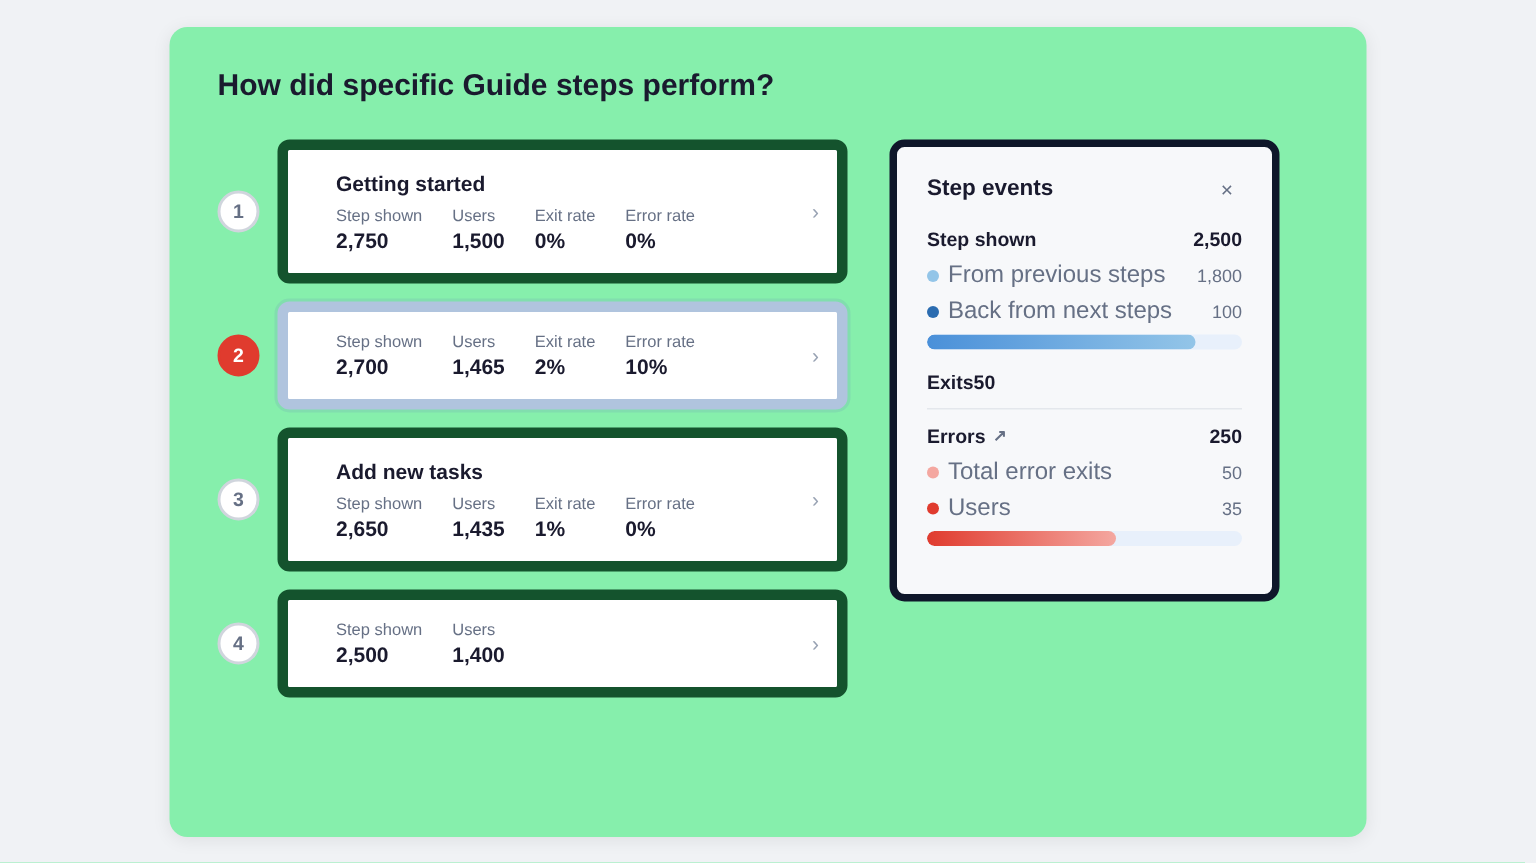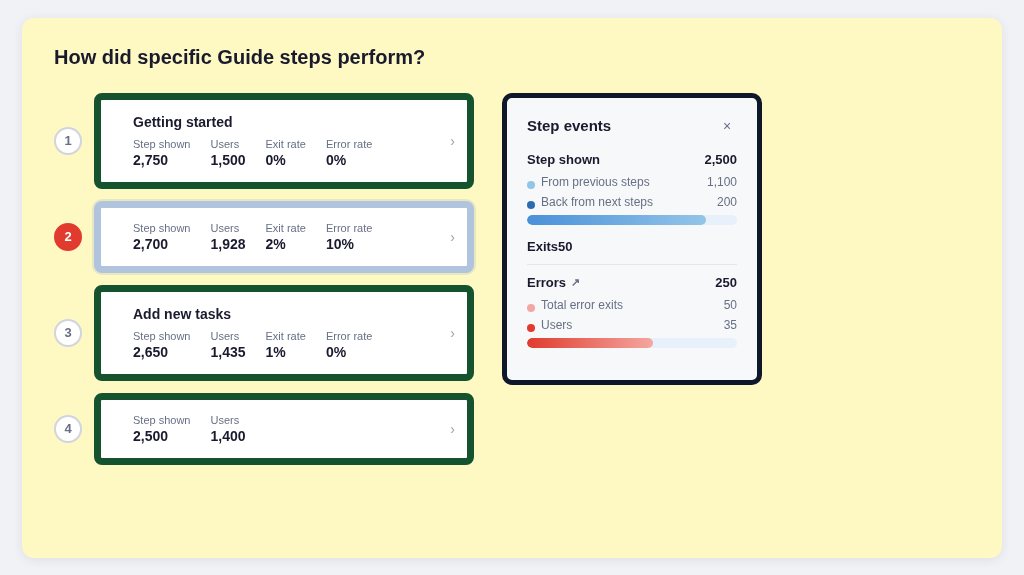--- a/index.html
+++ b/index.html
@@ -6,24 +6,24 @@
     body {
       font-family: -apple-system, BlinkMacSystemFont, 'Segoe UI', sans-serif;
       background: #f0f2f5;
       display: flex;
       align-items: center;
       justify-content: center;
       min-height: 100vh;
       padding: 16px;
     }
     .card {
-      background: #fef9c3;
+      background: #86efac;
       border-radius: 12px;
       padding: 28px 32px;
-      width: 980px;
+      width: 798px;
       min-height: 540px;
       box-shadow: 0 2px 12px rgba(0,0,0,0.08);
       position: relative;
     }
     .page-title {
       font-size: 20px;
       font-weight: 700;
       color: #1a1a2e;
       margin-bottom: 24px;
     }
@@ -162,23 +162,23 @@
       color: #1a1a2e;
     }
     .sub-row {
       display: flex;
       justify-content: space-between;
       align-items: center;
       margin-bottom: 6px;
     }
     .sub-row .sub-label {
       display: flex;
-      align-items: flex-end;
+      align-items: center;
       gap: 6px;
-      font-size: 12px;
+      font-size: 16px;
       color: #667085;
     }
     .sub-row .sub-value {
       font-size: 12px;
       color: #667085;
     }
     .dot {
       width: 8px;
       height: 8px;
       border-radius: 50%;
@@ -272,21 +272,21 @@
       <div class="step-row">
         <div class="step-number active">2</div>
         <div class="step-card selected">
           <div class="step-metrics">
             <div class="metric">
               <span class="metric-label">Step shown</span>
               <span class="metric-value">2,700</span>
             </div>
             <div class="metric">
               <span class="metric-label">Users</span>
-              <span class="metric-value">1,928</span>
+              <span class="metric-value">1,465</span>
             </div>
             <div class="metric">
               <span class="metric-label">Exit rate</span>
               <span class="metric-value">2%</span>
             </div>
             <div class="metric">
               <span class="metric-label">Error rate</span>
               <span class="metric-value">10%</span>
             </div>
           </div>
@@ -348,28 +348,28 @@
       <div class="panel-section">
         <div class="panel-row-main">
           <span class="label">Step shown</span>
           <span class="value">2,500</span>
         </div>
         <div class="sub-row">
           <span class="sub-label">
             <span class="dot dot-light-blue"></span>
             <span>From previous steps</span>
           </span>
-          <span class="sub-value">1,100</span>
+          <span class="sub-value">1,800</span>
         </div>
         <div class="sub-row">
           <span class="sub-label">
             <span class="dot dot-dark-blue"></span>
             <span>Back from next steps</span>
           </span>
-          <span class="sub-value">200</span>
+          <span class="sub-value">100</span>
         </div>
         <div class="progress-bar-wrap">
           <div class="progress-bar-fill-blue" style="width: 85%"></div>
         </div>
       </div>
 
       <div class="panel-row-exits">
         <span class="exits-label">Exits</span>
         <span class="exits-value">50</span>
       </div>

